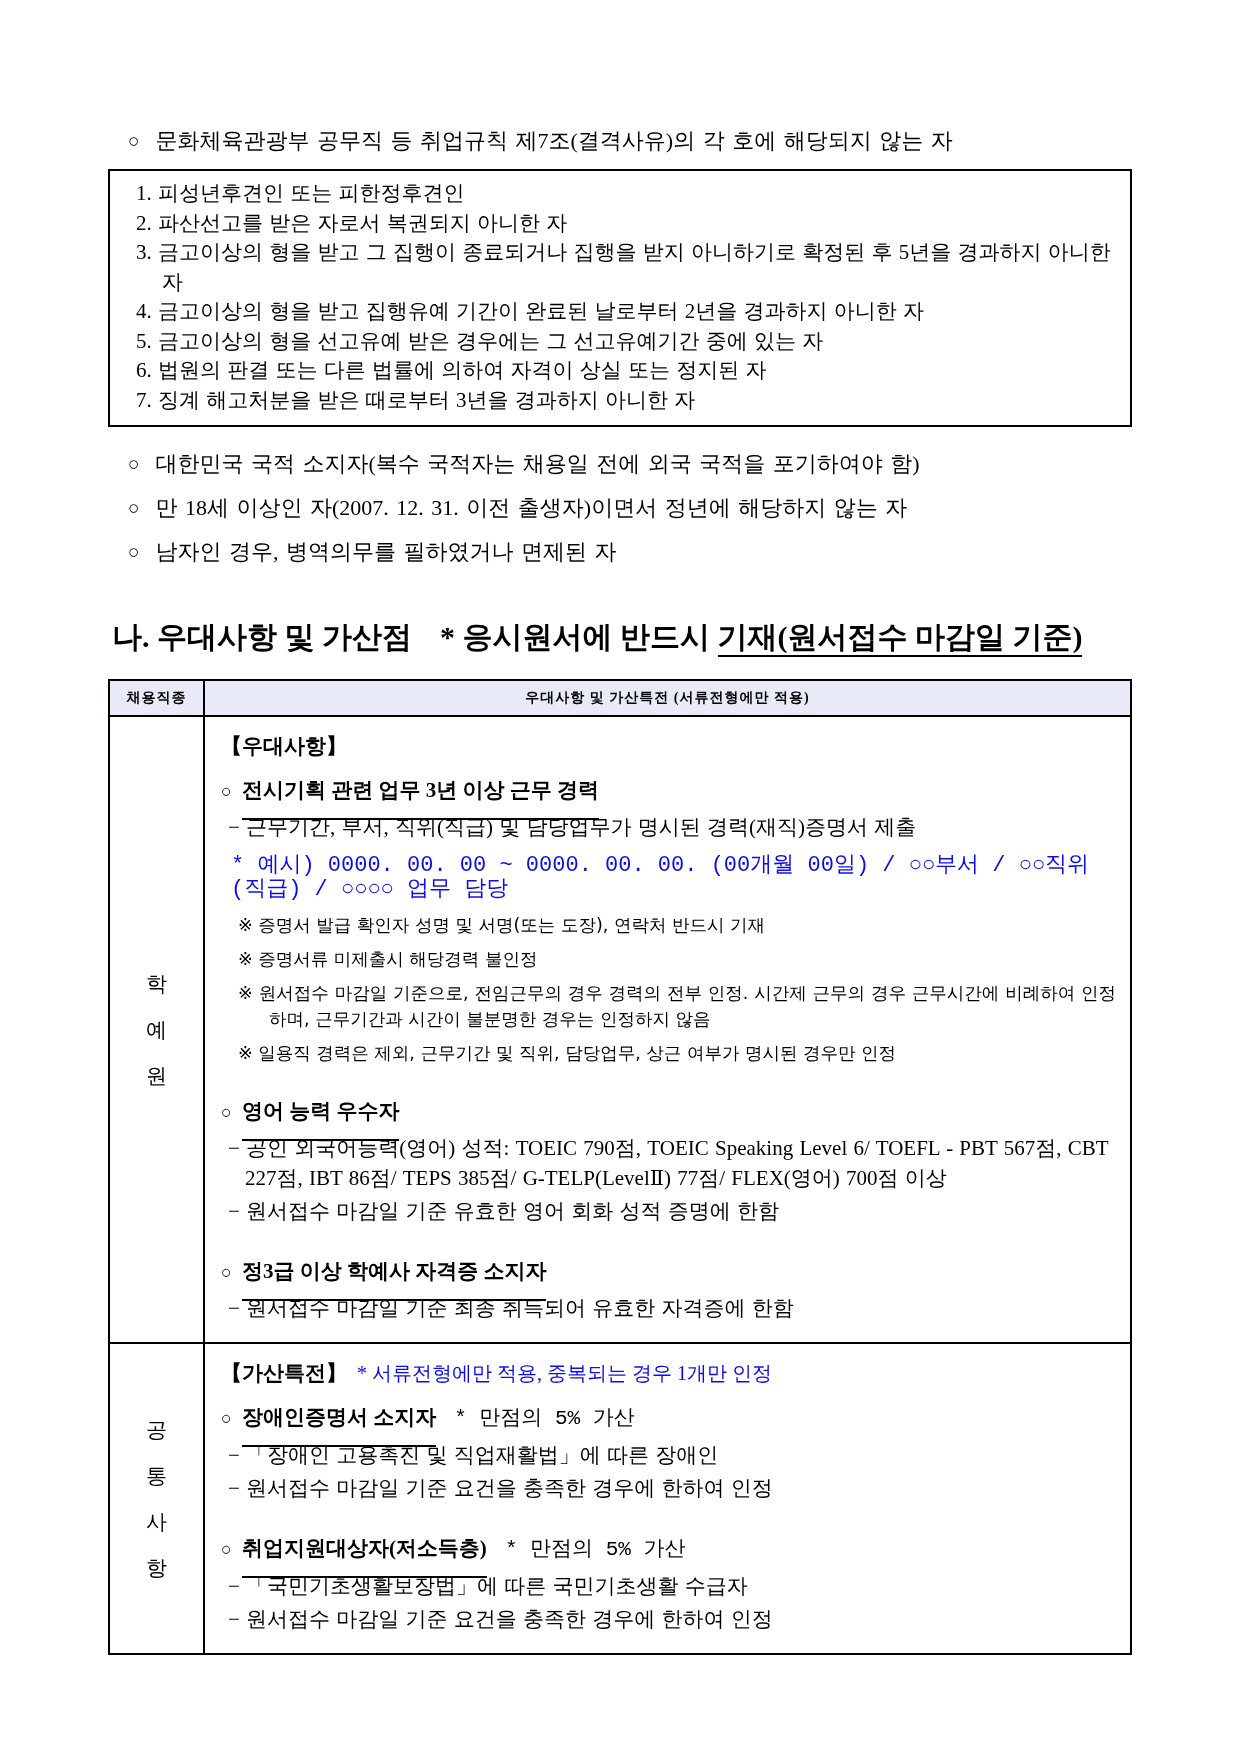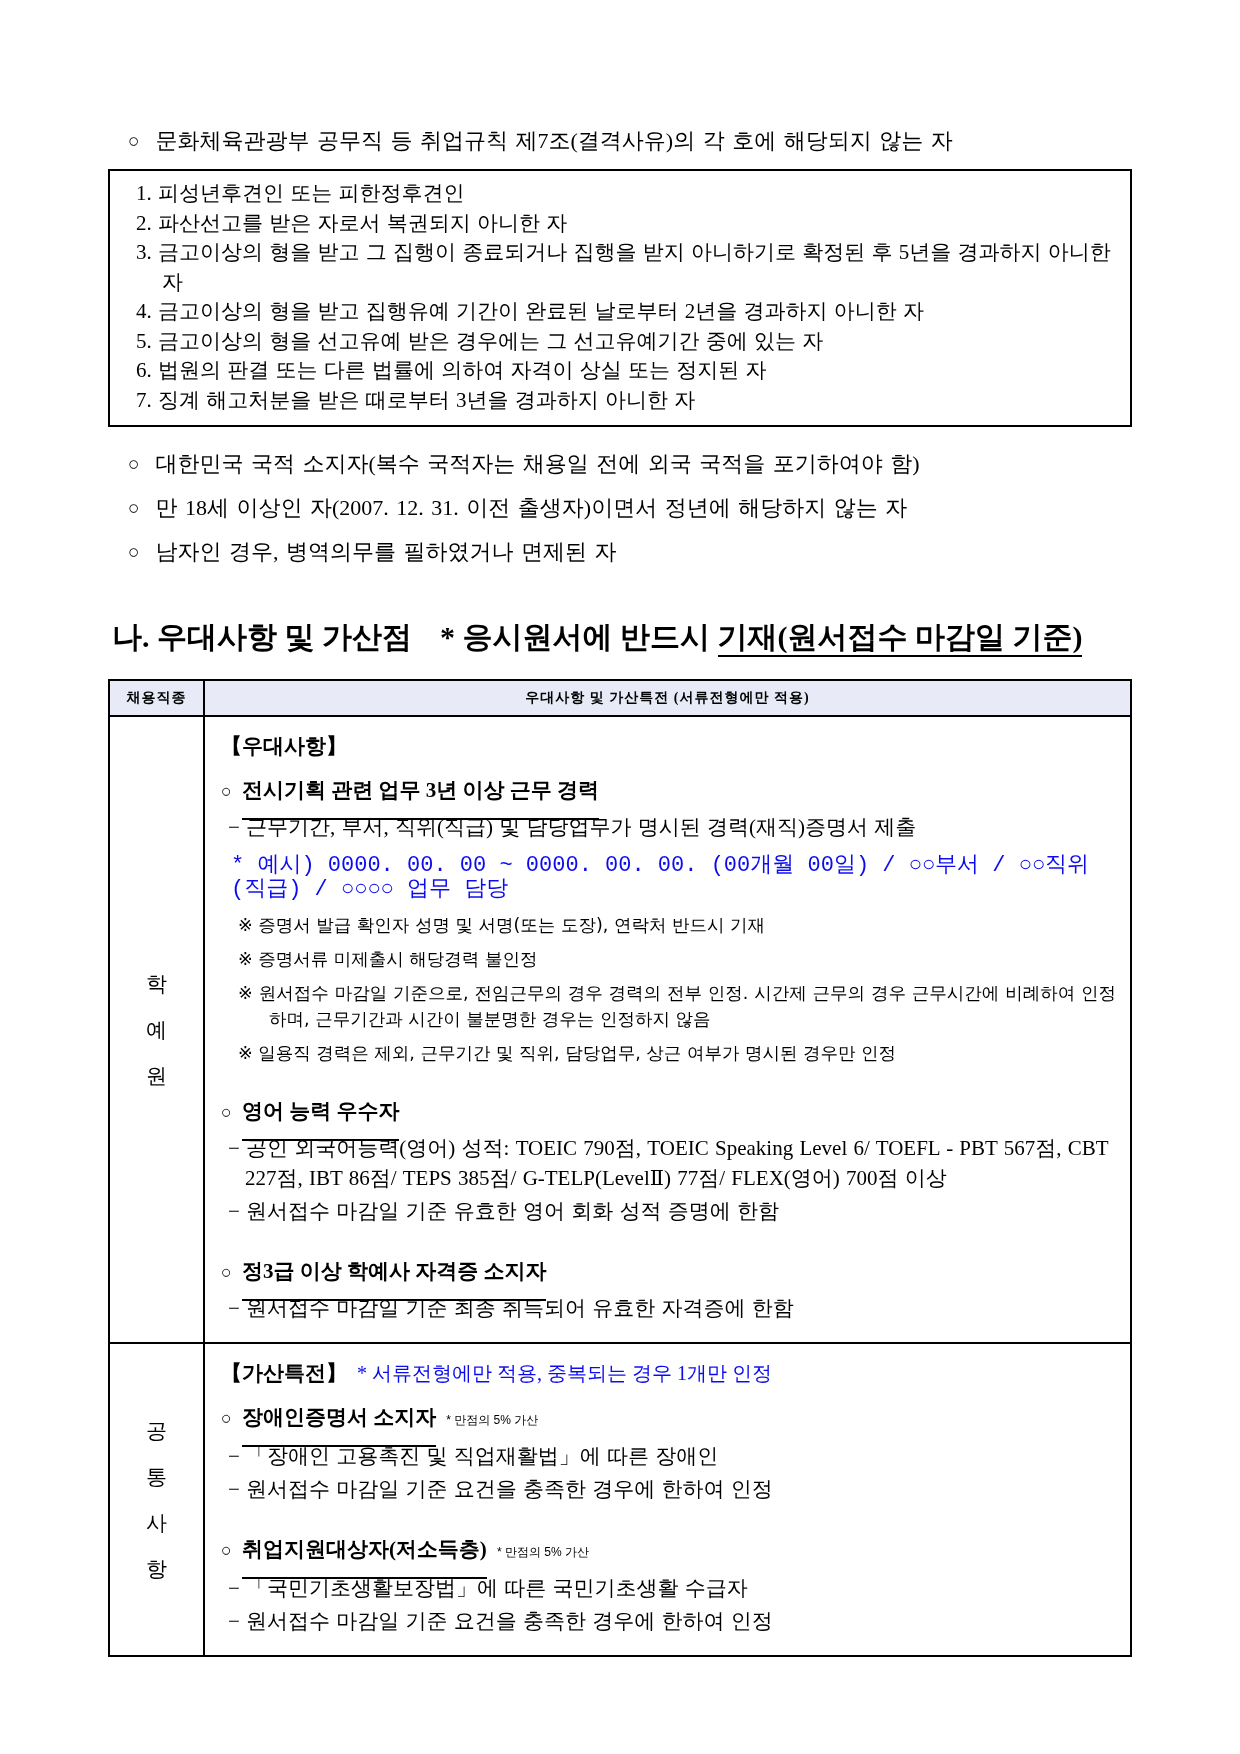--- a/index.html
+++ b/index.html
@@ -100,23 +100,23 @@
   .group.gap-lg { margin-top: 30px; }
 
   .title-line { margin-bottom: 6px; }
   .title-line .circle-marker { margin-right: 10px; font-size: 18px; }
   .title-u {
     font-weight: bold;
     border-bottom: 2px solid #000;
     padding-bottom: 16px;
   }
   .title-suffix {
-    font-family: Liberation Sans, sans-serif;
-    font-size: 12px;
-    margin-left: 10px;
+    font-family: Liberation Mono, monospace;
+    font-size: 21px;
+    margin-left: 18px;
     font-weight: normal;
   }
 
   .dash-line {
     padding-left: 24px;
     text-indent: -17px;
     margin: 3px 0;
     word-spacing: 1px;
   }
   .example-line {

